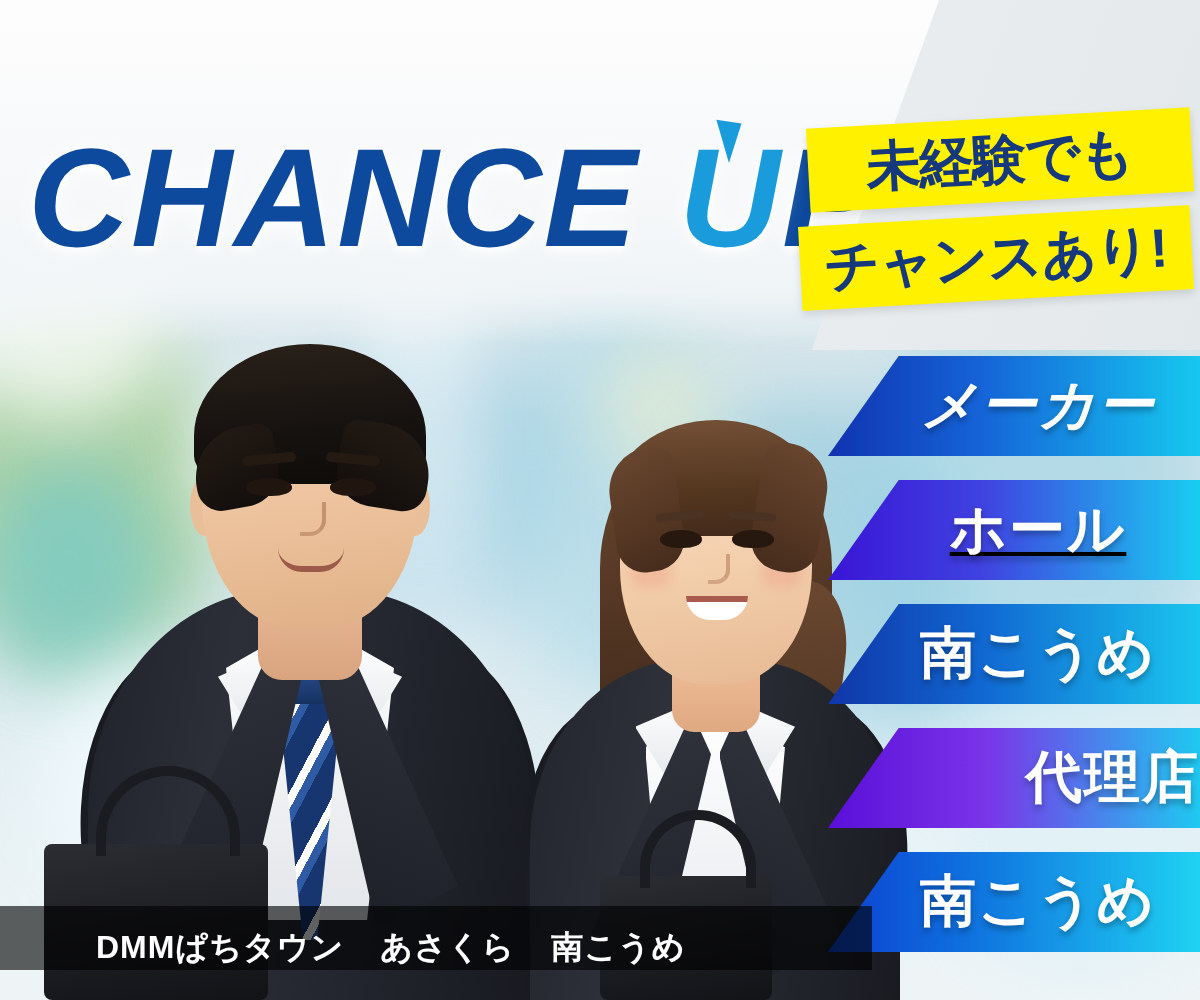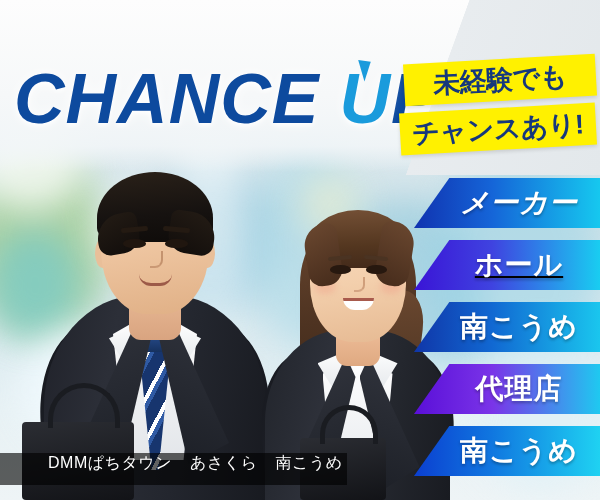--- a/index.html
+++ b/index.html
@@ -309,23 +309,23 @@
     padding-left:24px;white-space:nowrap;
   }
   .cat-0{top:0;font-style:italic;}
   .cat-1{top:62px;text-decoration:underline;}
   .cat-2{top:124px;}
   .cat-3{top:186px;}
   .cat-4{top:248px;}
 
   
   .credit{
-    position:absolute;left:0;bottom:15px;width:347px;height:32px;
+    position:absolute;left:0;bottom:15px;width:436px;height:32px;
     background:rgba(0,0,0,.62);
-    display:flex;align-items:flex-start;
+    display:flex;align-items:flex-end;font-weight:bold;
   }
   .credit-text{
     color:#ffffff;font-size:16px;padding-left:48px;white-space:nowrap;letter-spacing:.5px;
   }
   .credit-text .sp{display:inline-block;width:18px;}
 </style>
 </head>
 <body>
 
 <div class="banner">
@@ -426,21 +426,21 @@
   <div class="cats">
     <div class="cat cat-0" style="background: linear-gradient(90deg, rgb(16, 51, 176) 0%, rgb(21, 101, 216) 42%, rgb(22, 200, 239) 100%);">
       <span class="cat-label">メーカー</span>
     </div>
     <div class="cat cat-1" style="background: linear-gradient(90deg, rgb(58, 20, 214) 0%, rgb(63, 67, 224) 42%, rgb(25, 205, 241) 100%);">
       <span class="cat-label">ホール</span>
     </div>
     <div class="cat cat-2" style="background: linear-gradient(90deg, rgb(16, 54, 168) 0%, rgb(17, 104, 210) 42%, rgb(26, 198, 238) 100%);">
       <span class="cat-label">南こうめ</span>
     </div>
-    <div class="cat cat-3" style="background: linear-gradient(90deg, rgb(90, 15, 216) 0%, rgb(122, 52, 232) 42%, rgb(31, 201, 240) 100%);">
+    <div class="cat cat-3" style="background: linear-gradient(90deg, rgb(90, 15, 216) 0%, rgb(122, 52, 232) 42%, rgb(31, 201, 240) 100%); justify-content: flex-end;">
       <span class="cat-label">代理店</span>
     </div>
     <div class="cat cat-4" style="background: linear-gradient(90deg, rgb(11, 63, 208) 0%, rgb(16, 119, 224) 42%, rgb(31, 210, 242) 100%);">
       <span class="cat-label">南こうめ</span>
     </div>
   </div>
 
   <div class="credit">
     <div class="credit-text">
       <span>DMMぱちタウン</span><span class="sp"></span><span>あさくら</span><span class="sp"></span><span>南こうめ</span>

